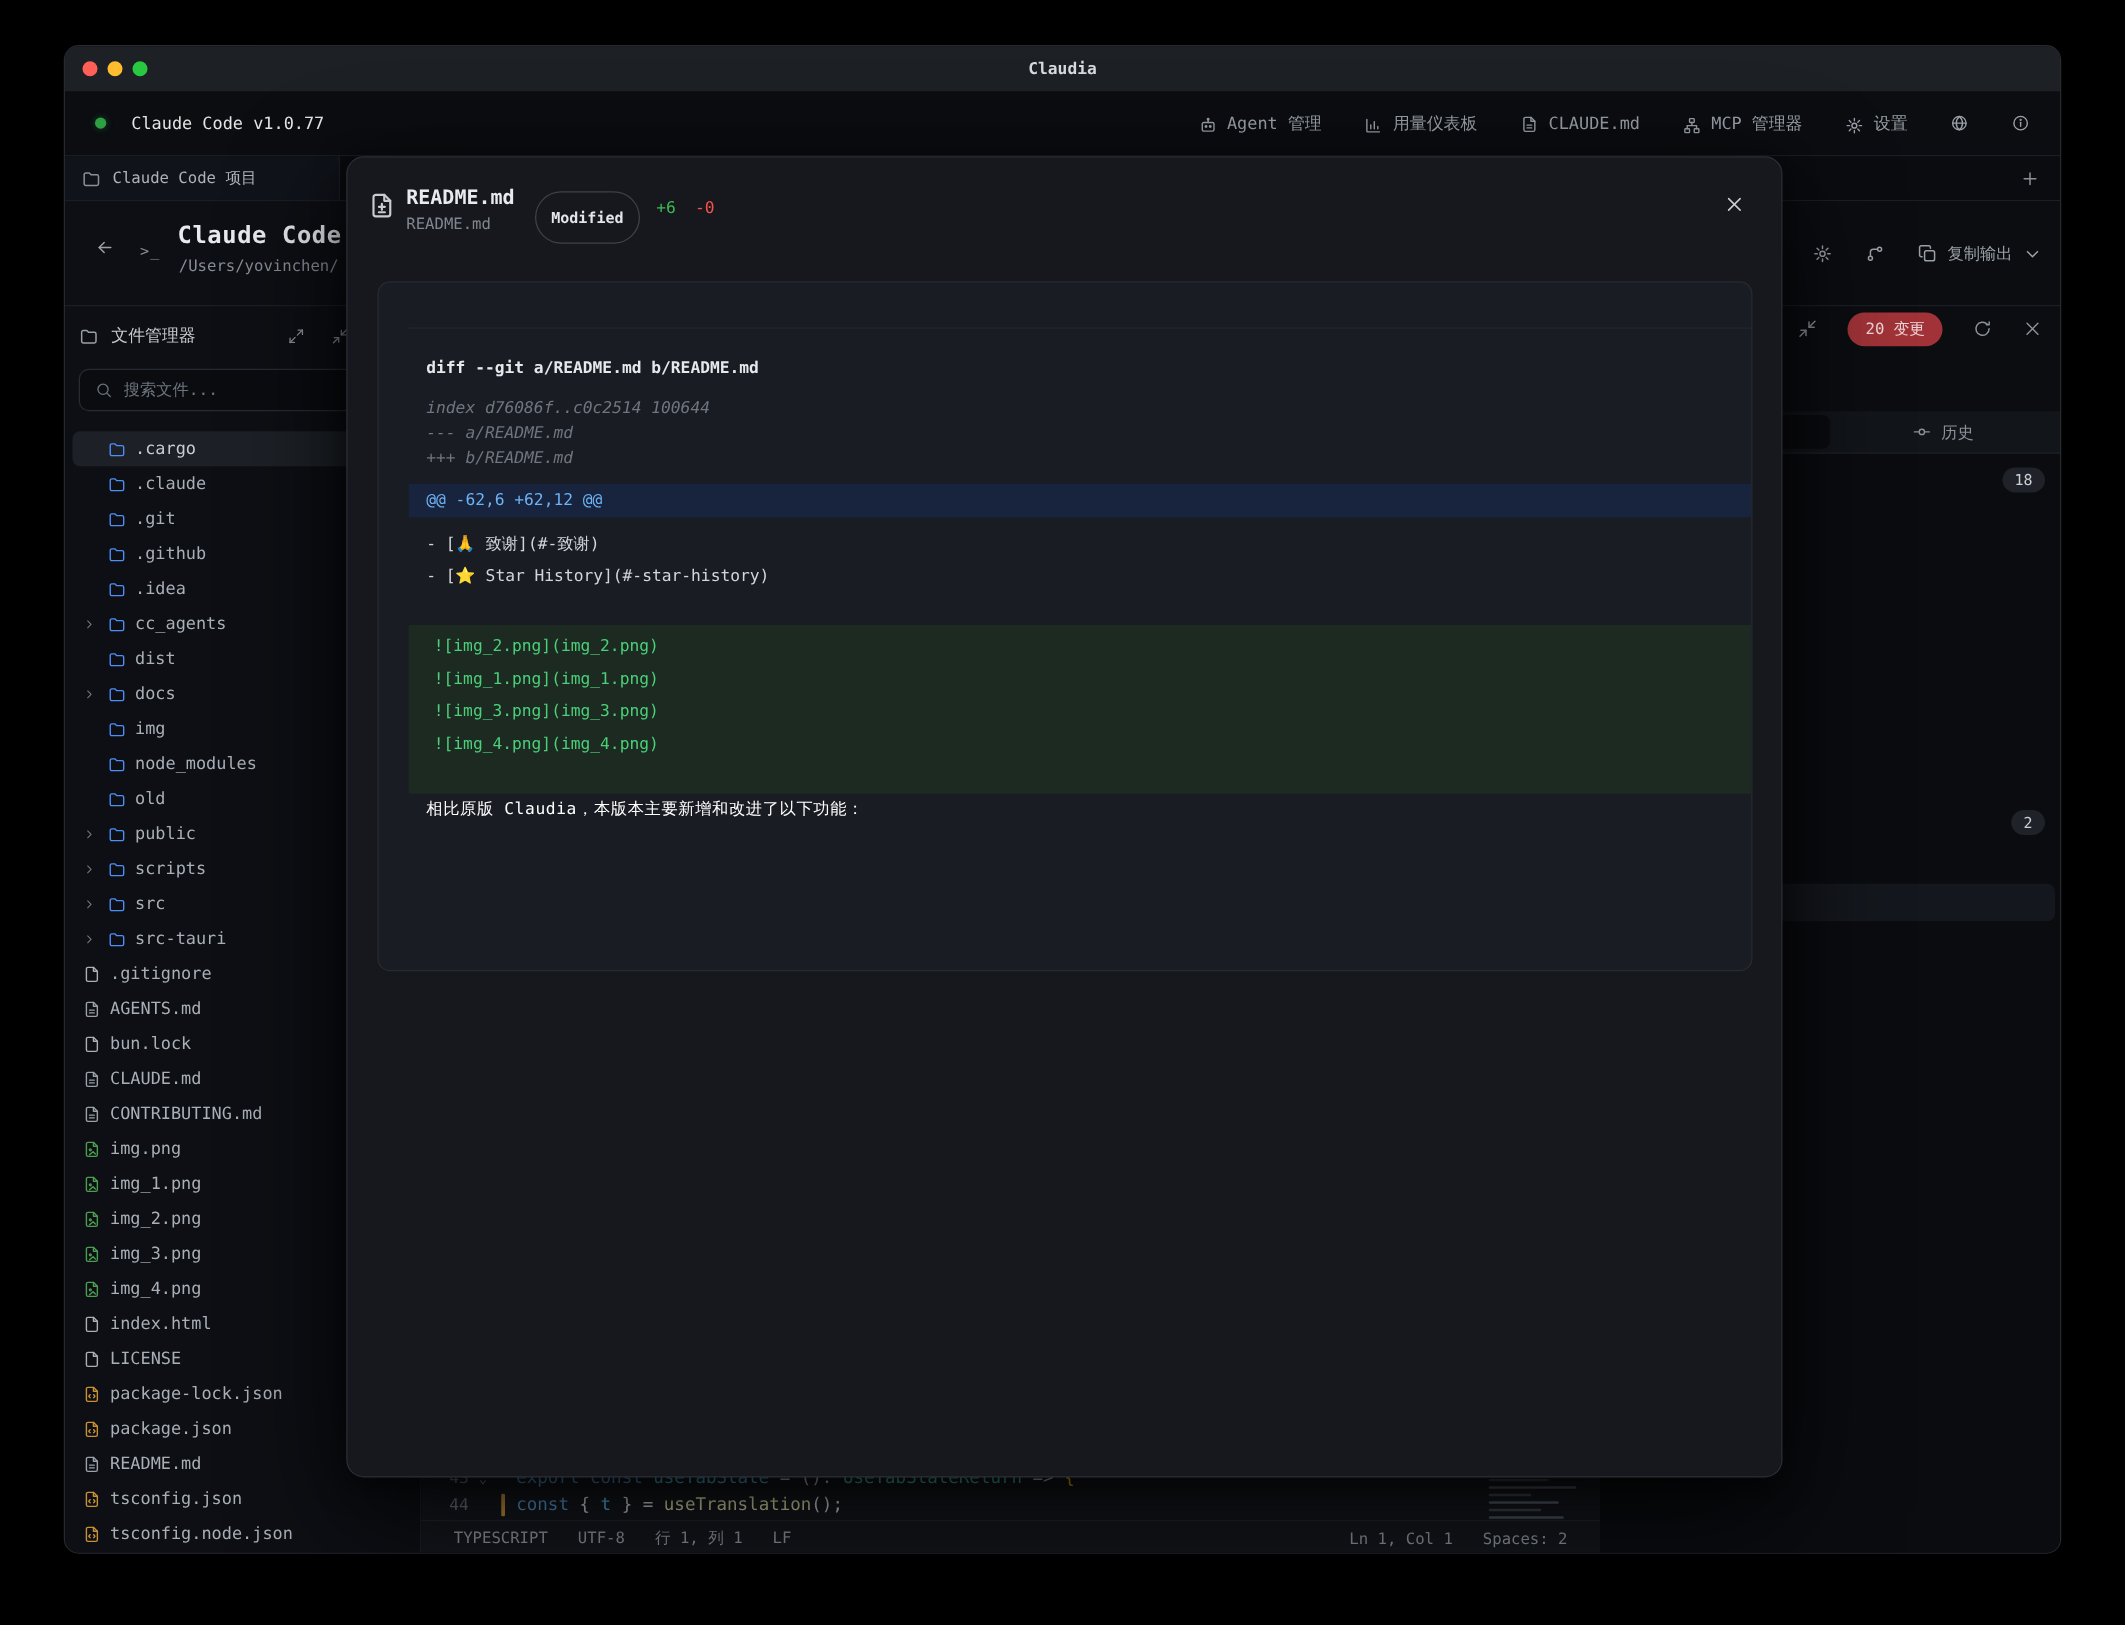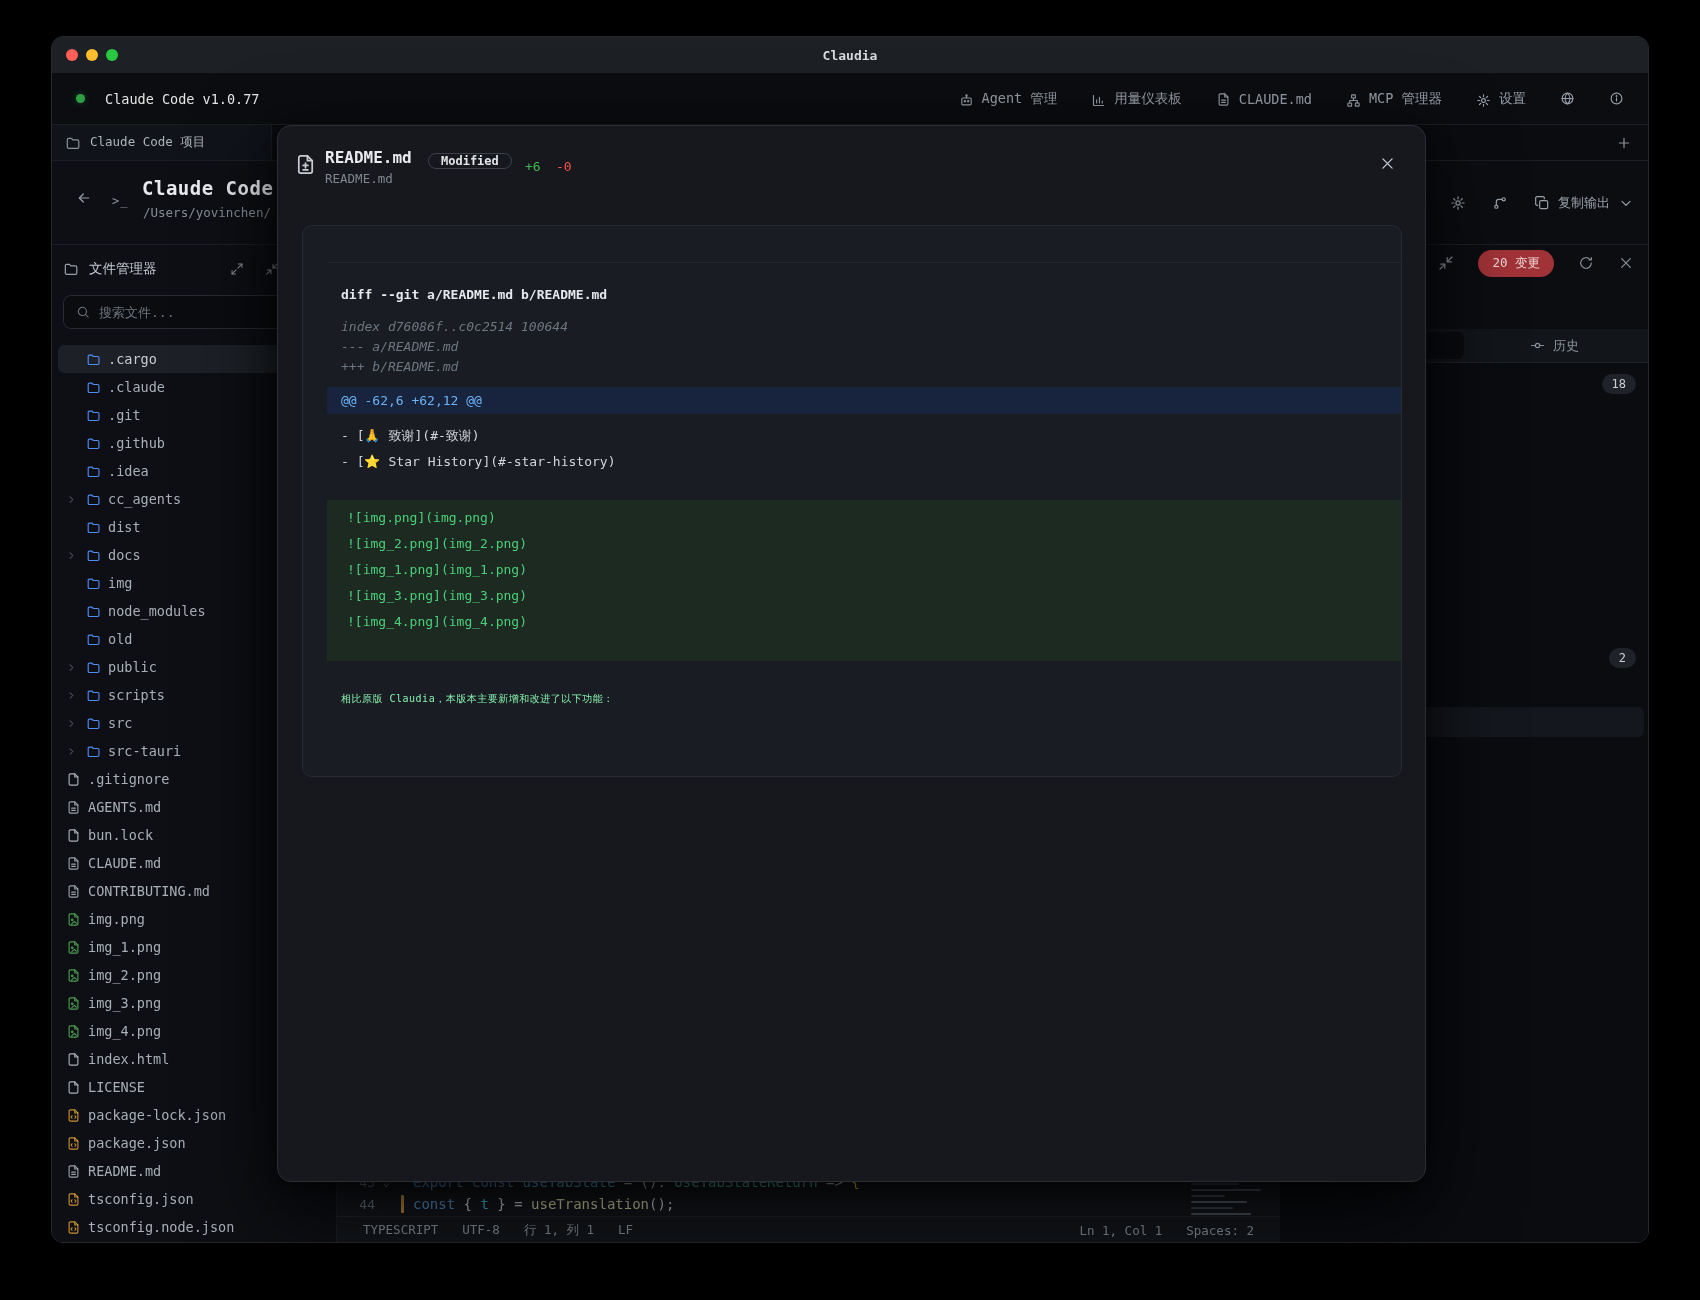--- a/index.html
+++ b/index.html
@@ -102,41 +102,41 @@
 
   
   .modal { position:absolute; left:277px; top:125px; width:1149px; height:1057px; z-index:20;
            background:#16181e; border:1px solid #2b2e35; border-radius:14px;
            box-shadow:0 30px 90px rgba(0,0,0,.78), 0 6px 24px rgba(0,0,0,.5); }
   .m-header { position:relative; height:74px; }
   .m-fileicon { position:absolute; left:16px; top:27px; color:#c9ccd1; }
   .m-fileicon svg { width:23px; height:23px; }
   .m-title { position:absolute; left:47px; top:22px; font-size:16px; font-weight:bold; color:#e8eaed; }
   .m-badge { position:absolute; left:150px; top:27px; border:1px solid #3d4149; border-radius:999px;
-             padding:0 12px; font-size:12px; font-weight:bold; color:#e3e5e8; }
+             padding:13px 12px; font-size:12px; font-weight:bold; color:#e3e5e8; }
   .m-add { position:absolute; left:247px; top:33px; color:#3fb950; font-size:13px; }
   .m-del { position:absolute; left:278px; top:33px; color:#f85149; font-size:13px; }
   .m-sub { position:absolute; left:47px; top:45px; font-size:12.5px; color:#80868f; }
   .m-close { position:absolute; right:29px; top:29px; color:#c9ccd1; }
   .m-close svg { width:17px; height:17px; }
 
   .diff-card { position:absolute; left:24px; top:99px; width:1100px; height:552px;
                background:#191c23; border:1px solid #272b32; border-radius:10px; overflow:hidden;padding-left:24px; }
   .card-top { height:37px; border-bottom:1px solid #23272e; }
   .diff-body { padding-top:12px; font-size:13px; }
   .d-head { margin-top:6px; height:28px; line-height:28px; padding:0 14px; font-weight:bold; color:#e6e8eb; }
   .d-meta-block { margin-top:8px; }
   .d-meta { height:20px; line-height:20px; padding:0 14px; font-style:italic; color:#6e7681; }
   .d-hunk { margin-top:10px; height:27px; line-height:27px; padding:0 14px; background:#18243d; color:#6cb2f5; }
   .d-ctx-block { margin-top:9px; }
   .d-ctx { height:26px; line-height:26px; padding:0 14px; color:#d2d5da; }
   .d-add-block { margin-top:25px; background:#1c2a21; padding:5px 0 26px 0; }
   .d-add { height:26px; line-height:26px; padding:0 20px; color:#4bd07a; }
   .d-heading { margin-top:16px; height:26px; line-height:26px; padding:0 14px; color:#d6d9dd; font-size:13.5px; letter-spacing:.5px; }
-  .d-para { margin-top:25px; height:26px; line-height:26px; padding:0 14px; color:#86efac; font-size:10px; letter-spacing:.5px; }
+  .d-para { height:26px; line-height:26px; padding:0 14px; color:#ffffff; font-size:13px; letter-spacing:.5px; }
 </style>
 </head>
 <body>
 
 <div class="screen">
   <div class="window">
 
     <div class="titlebar">
       <div class="traffic">
         <span class="light" style="background:#ff5f57"></span>
@@ -782,21 +782,20 @@
             <div class="d-meta">index d76086f..c0c2514 100644</div>
             <div class="d-meta">--- a/README.md</div>
             <div class="d-meta">+++ b/README.md</div>
           </div>
         <div class="d-hunk">@@ -62,6 +62,12 @@</div>
         <div class="d-ctx-block" id="diff-ctx">
             <div class="d-ctx">- [🙏 致谢](#-致谢)</div>
             <div class="d-ctx">- [⭐ Star History](#-star-history)</div>
           </div>
         <div class="d-add-block" id="diff-add">
-            <div class="d-add">![img.png](img.png)</div>
             <div class="d-add">![img_2.png](img_2.png)</div>
             <div class="d-add">![img_1.png](img_1.png)</div>
             <div class="d-add">![img_3.png](img_3.png)</div>
             <div class="d-add">![img_4.png](img_4.png)</div>
           </div>
         <div class="d-para">相比原版 Claudia，本版本主要新增和改进了以下功能：</div>
       </div>
     </div>
   </div>
 </div>

